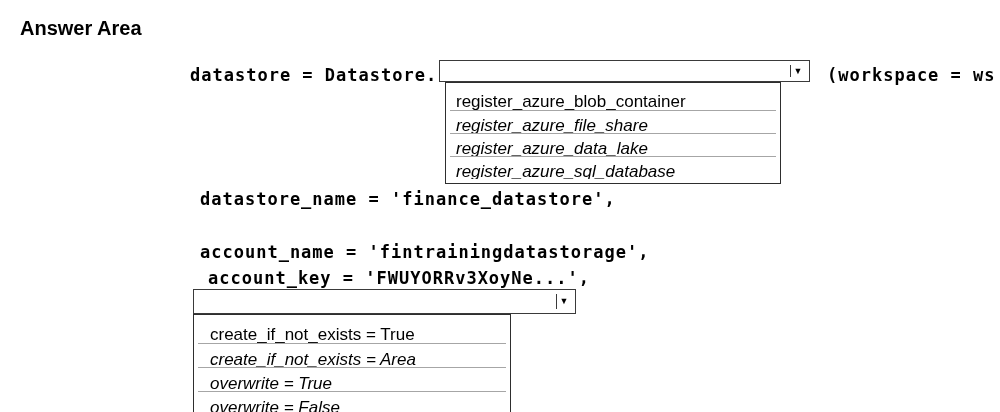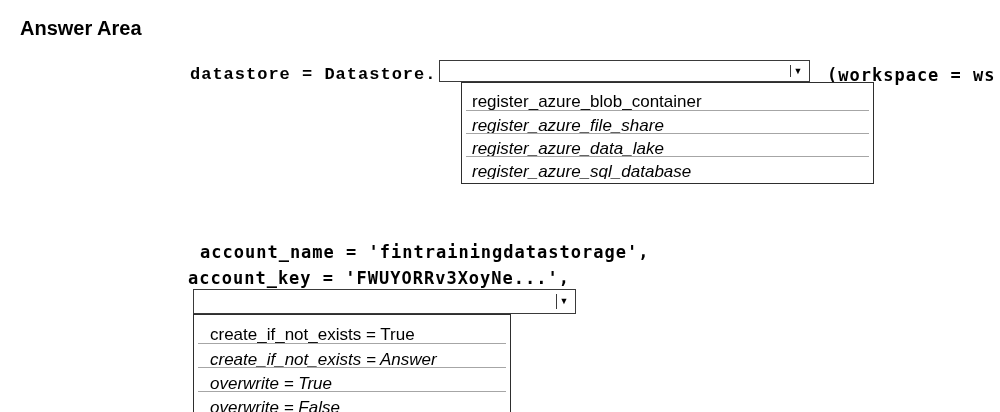--- a/index.html
+++ b/index.html
@@ -24,26 +24,26 @@
   .code {
     position: absolute;
     font-family: "DejaVu Sans Mono", "Liberation Mono", monospace;
     font-size: 17px;
     letter-spacing: 1px;
     font-weight: bold;
     color: #000000;
     white-space: pre;
     line-height: 22px;
   }
-  .line1-prefix { left: 178px; top: 52px; font-family: Liberation Mono, monospace; }
+  .line1-prefix { left: 178px; top: 52px; }
   .line1-suffix { left: 815px; top: 52px; }
   .code-l2 { left: 188px; top: 176px; }
   .code-l3 { left: 188px; top: 202px; }
   .code-l4 { left: 188px; top: 229px; }
-  .code-l5 { left: 176px; top: 255px; }
+  .code-l5 { left: 196px; top: 255px; }
 
   .select {
     position: absolute;
     background: #ffffff;
     border: 1px solid #3a3a3a;
     display: flex;
     align-items: stretch;
     cursor: default;
   }
   .select1 { left: 431px; top: 52px; width: 371px; height: 22px; }
@@ -69,21 +69,21 @@
     color: #000000;
   }
 
   .options {
     position: absolute;
     background: #ffffff;
     border: 1px solid #2e2e2e;
     display: flex;
     flex-direction: column;
   }
-  .list1 { left: 453px; top: 74px; width: 413px; }
+  .list1 { left: 437px; top: 74px; width: 336px; }
   .list2 { left: 185px; top: 306px; width: 318px; }
   .option {
     height: 23px;
     font-size: 17px;
     line-height: 22px;
     color: #000000;
     white-space: nowrap;
     overflow: hidden;
   }
   .option + .option { border-top: 1px solid #a6a6a6; font-style: italic; }
@@ -108,30 +108,31 @@
 
   <div class="code line1-suffix">(workspace = ws,</div>
 
   <div class="options list1">
     <div class="option">register_azure_blob_container</div>
     <div class="option">register_azure_file_share</div>
     <div class="option">register_azure_data_lake</div>
     <div class="option">register_azure_sql_database</div>
   </div>
 
+  <div class="code code-l2">datastore_name = 'finance_datastore',</div>
   <div class="code code-l4">account_name = 'fintrainingdatastorage',</div>
   <div class="code code-l5">account_key = 'FWUYORRv3XoyNe...',</div>
 
   <div class="select select2">
     <span class="select-value"></span>
     <span class="select-arrow">
         <span class="arrow-glyph">▼</span>
       </span>
   </div>
 
   <div class="options list2">
     <div class="option">create_if_not_exists = True</div>
-    <div class="option">create_if_not_exists = Answer</div>
+    <div class="option">create_if_not_exists = Area</div>
     <div class="option">overwrite = True</div>
     <div class="option">overwrite = False</div>
   </div>
 
 </div>
 
 </body></html>

